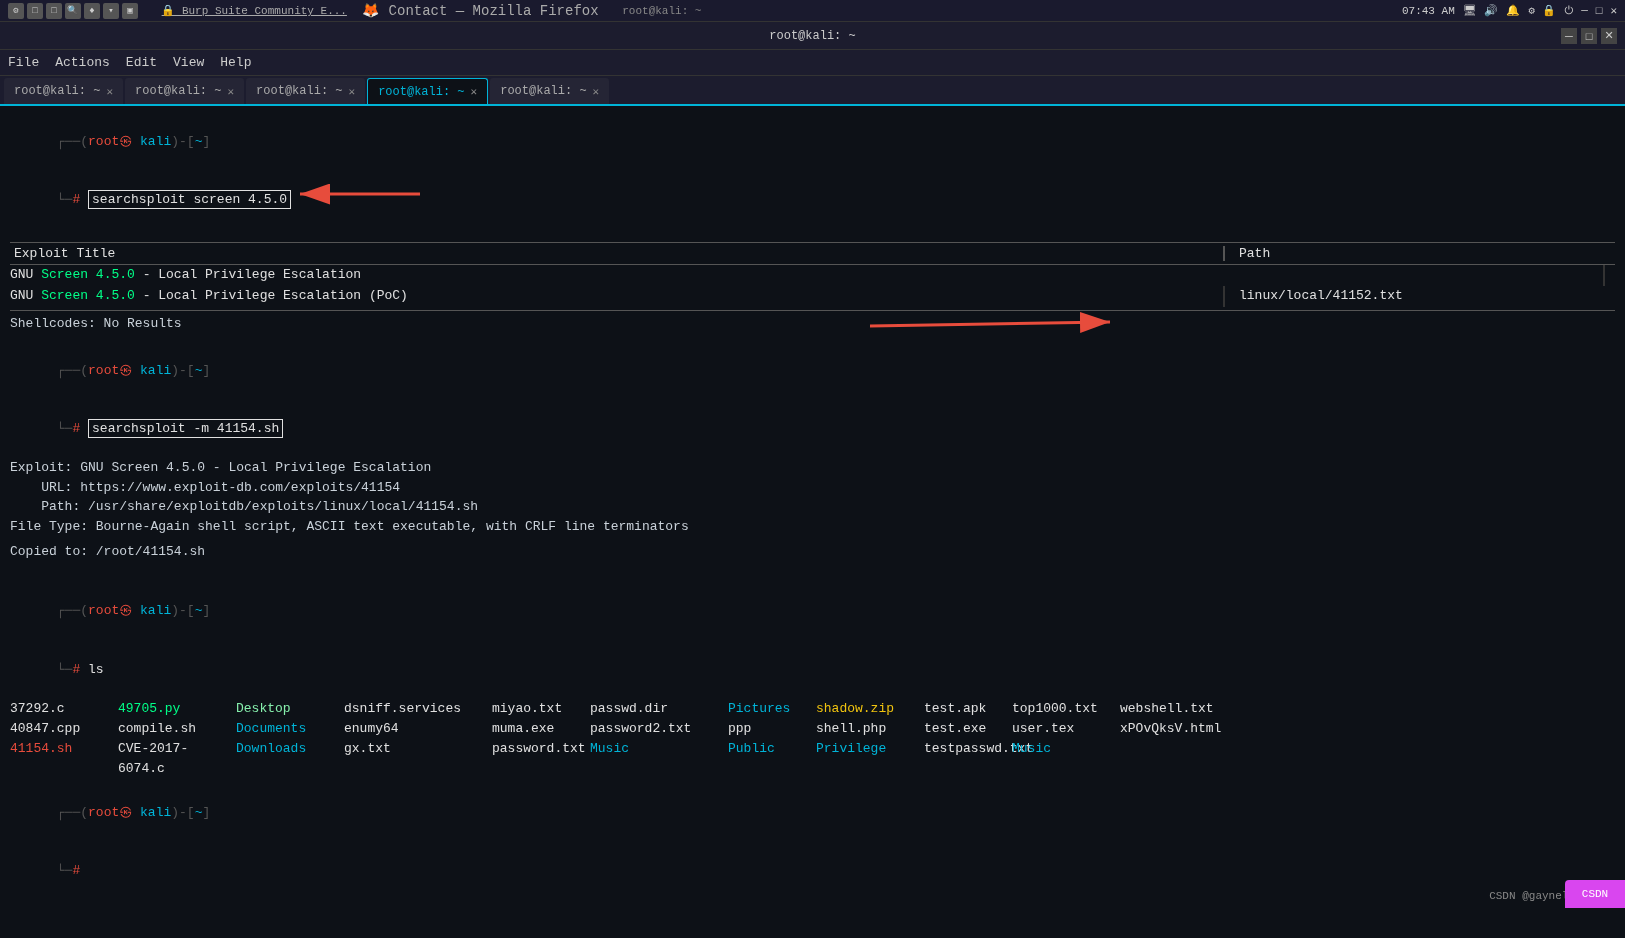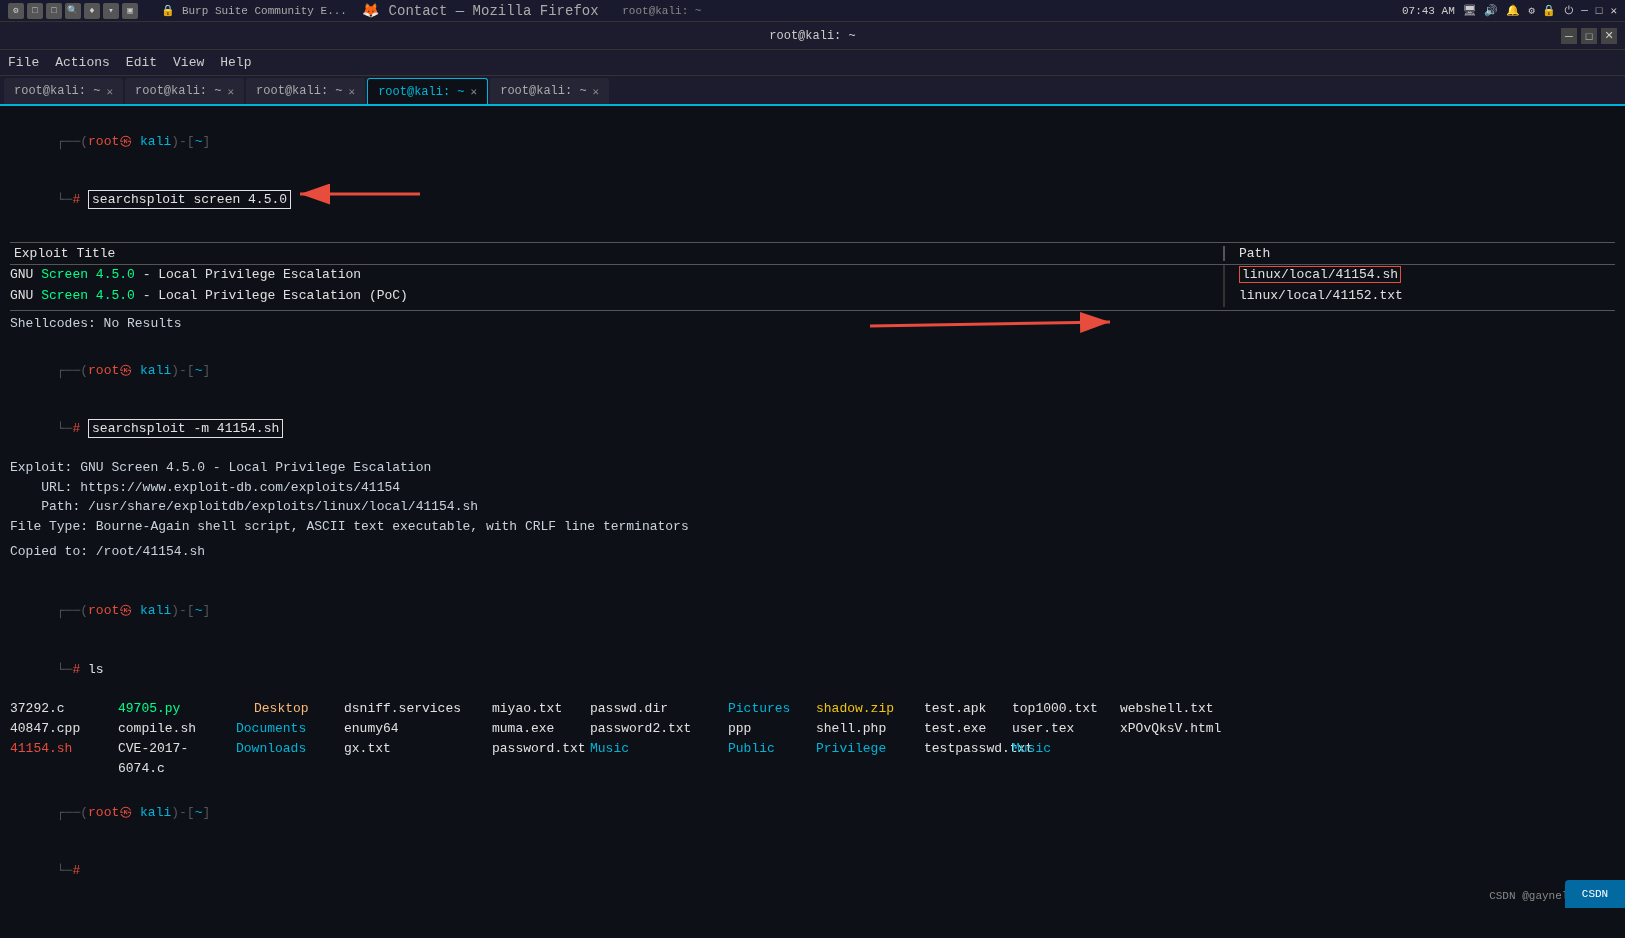--- a/index.html
+++ b/index.html
@@ -180,21 +180,21 @@
       font-size: 11px;
     }
 
     
     .csdn-badge {
       position: absolute;
       bottom: 0;
       right: 0;
       width: 60px;
       height: 28px;
-      background: #0369a1;
+      background: #d946ef;
       display: flex;
       align-items: center;
       justify-content: center;
       font-size: 11px;
       color: white;
       border-radius: 4px 0 0 0;
     }
 
     
     .overlay-svg {
@@ -218,21 +218,21 @@
     <div class="system-bar-icons">
       <span class="sys-icon">⚙</span>
       <span class="sys-icon">□</span>
       <span class="sys-icon">□</span>
       <span class="sys-icon">🔍</span>
       <span class="sys-icon">♦</span>
       <span class="sys-icon">▾</span>
       <span class="sys-icon">▣</span>
     </div>
     &nbsp;&nbsp;
-    <span style="font-size:11px; color:#aaa;">🔒 Burp Suite Community E...</span>
+    <span style="font-size:11px; color:#aaa;text-decoration:underline;">🔒 Burp Suite Community E...</span>
     &nbsp;
     <span style="font-size:14px; color:#aaa;">🦊 Contact — Mozilla Firefox</span>
     &nbsp;&nbsp;
     <span style="font-size:11px; color:#888;">root@kali: ~</span>
   </div>
   <div class="system-bar-right">
     <span>07:43 AM</span>
     <span>🖥</span>
     <span>🔊</span>
     <span>🔔</span>
@@ -300,23 +300,20 @@
       <div style="flex:1; color:#e0e0e0; padding-left:4px;">Exploit Title</div>
       <div style="width:2px; background:#555; margin: 0 10px;"></div>
       <div style="width:380px; color:#e0e0e0; padding-left:4px;">Path</div>
     </div>
 
     <div style="display:flex; line-height:1.6;">
       <div style="flex:1; color:#e0e0e0;">
         GNU <span class="screen-highlight">Screen 4.5.0</span> - Local Privilege Escalation
       </div>
       <div style="width:2px; background:#333; margin: 0 10px;"></div>
-      <div style="width:380px; padding-left:4px;">
-        <span style="border:1px solid #e74c3c; padding: 0 2px; color:#e0e0e0;">linux/local/41154.sh</span>
-      </div>
     </div>
     <div style="display:flex; line-height:1.6;">
       <div style="flex:1; color:#e0e0e0;">
         GNU <span class="screen-highlight">Screen 4.5.0</span> - Local Privilege Escalation (PoC)
       </div>
       <div style="width:2px; background:#333; margin: 0 10px;"></div>
       <div style="width:380px; padding-left:4px; color:#e0e0e0;">linux/local/41152.txt</div>
     </div>
 
     <div style="border-top: 1px solid #555; margin: 3px 0;"></div>
@@ -344,21 +341,21 @@
     <div class="line">
       <span style="color:#555;">┌──(</span><span class="prompt-root">root</span><span style="color:#e74c3c;">㉿</span><span style="color:#00b4d8;"> kali</span><span style="color:#555;">)-[</span><span style="color:#00b4d8;">~</span><span style="color:#555;">]</span>
     </div>
     <div class="line">
       <span style="color:#555;">└─</span><span style="color:#e74c3c;">#</span> <span style="color:#e0e0e0;">ls</span>
     </div>
 
     <div style="display: grid; grid-template-columns: 100px 110px 100px 140px 90px 130px 80px 100px 80px 100px 120px; gap: 0 8px; line-height: 1.55; font-size:13px;">
       <span style="color:#e0e0e0;">37292.c</span>
       <span style="color:#00ff88;">49705.py</span>
-      <span style="color:#fdba74;margin-left:18px;">Desktop</span>
+      <span style="color:#86efac;">Desktop</span>
       <span style="color:#e0e0e0;">dsniff.services</span>
       <span style="color:#e0e0e0;">miyao.txt</span>
       <span style="color:#e0e0e0;">passwd.dir</span>
       <span style="color:#00b4d8;">Pictures</span>
       <span style="color:#f1c40f;">shadow.zip</span>
       <span style="color:#e0e0e0;">test.apk</span>
       <span style="color:#e0e0e0;">top1000.txt</span>
       <span style="color:#e0e0e0;">webshell.txt</span>
 
       <span style="color:#e0e0e0;">40847.cpp</span>

